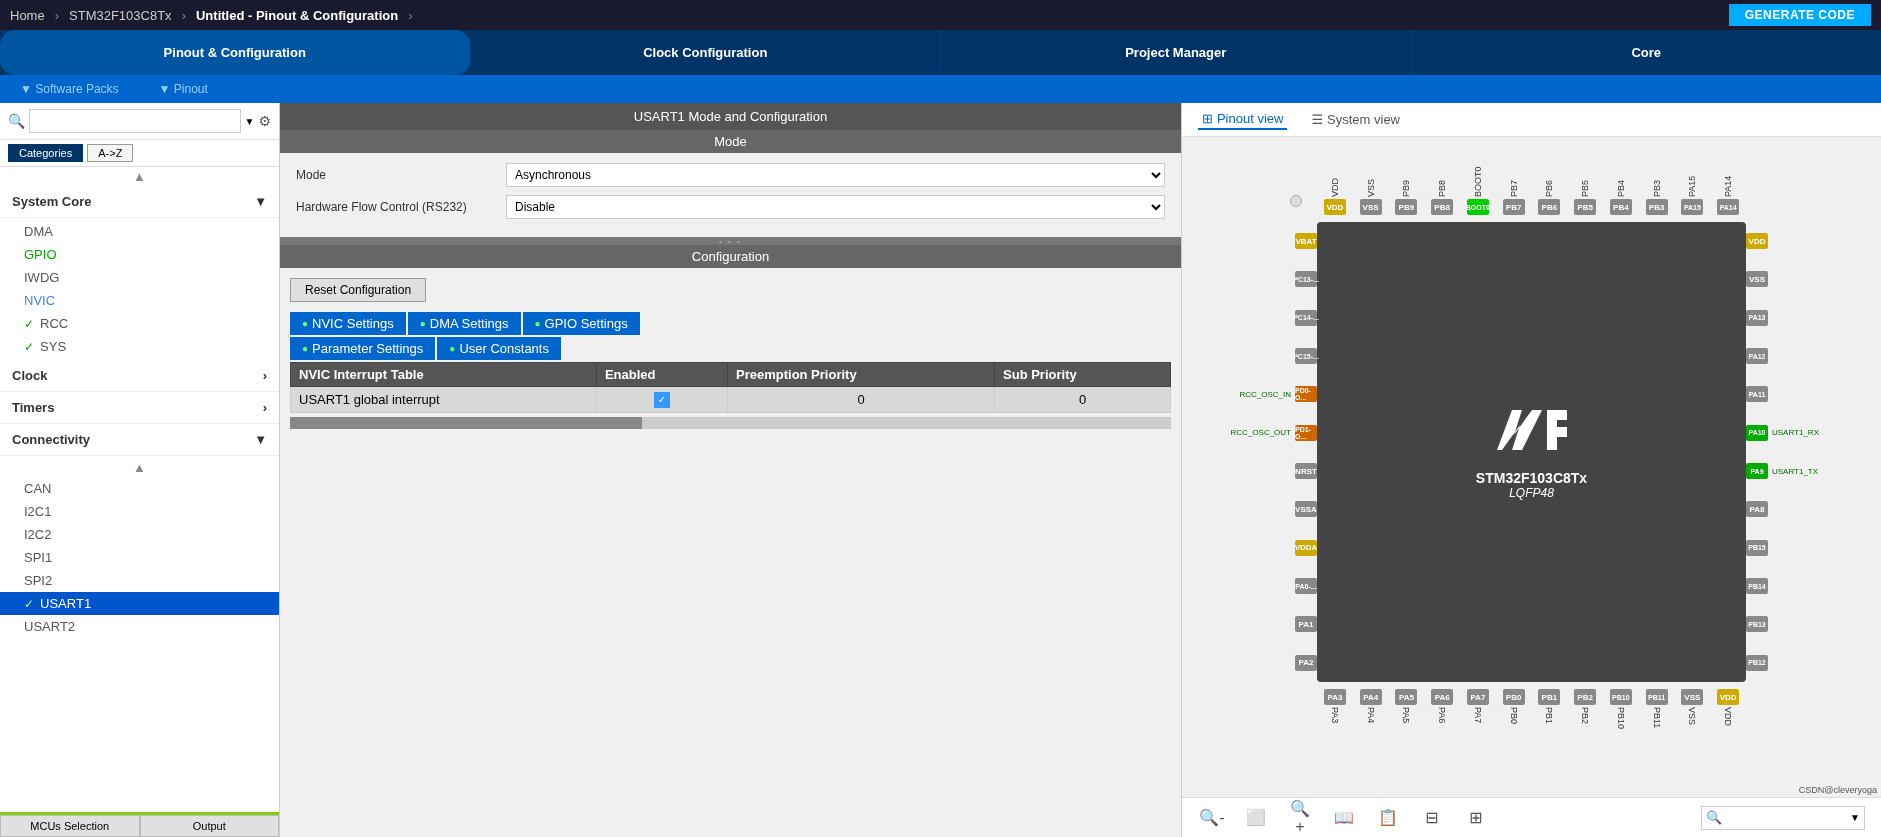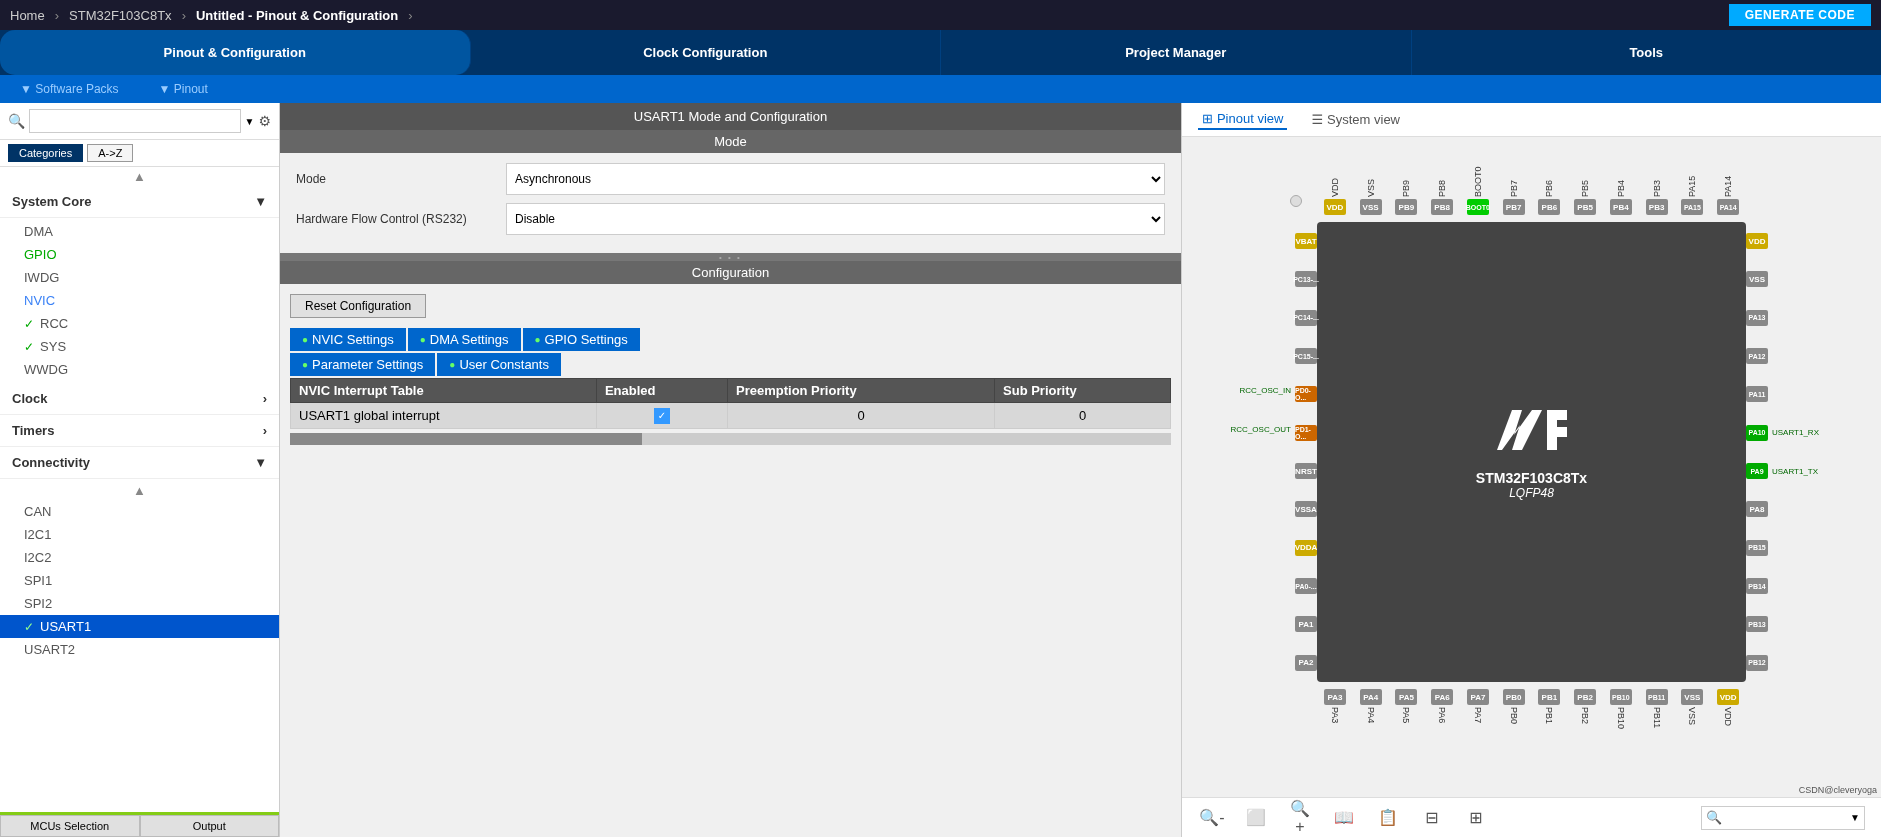--- a/index.html
+++ b/index.html
@@ -210,21 +210,21 @@
       margin-bottom: 8px;
       gap: 10px;
     }
     .mode-row label {
       min-width: 200px;
       color: #333;
       font-size: 12px;
     }
     .mode-select {
       flex: 1;
-      height: 32px;
+      height: 24px;
       border: 1px solid #ccc;
       background: white;
       font-size: 12px;
       padding: 0 4px;
     }
 
     .resize-handle {
       background: #777;
       height: 8px;
       cursor: ns-resize;
@@ -459,20 +459,21 @@
       left: 0;
       width: 55px;
       bottom: 55px;
       display: flex;
       flex-direction: column;
       justify-content: space-around;
       align-items: flex-end;
     }
     .pin-left {
       display: flex;
+      align-items: center;
       gap: 4px;
     }
     .pin-label-h {
       font-size: 9px;
       color: #333;
       text-align: right;
     }
 
     
     .pins-right {
@@ -573,21 +574,21 @@
   <div class="main-tab active">
     <span>Pinout &amp; Configuration</span>
   </div>
   <div class="main-tab">
     <span>Clock Configuration</span>
   </div>
   <div class="main-tab">
     <span>Project Manager</span>
   </div>
   <div class="main-tab">
-    <span>Tools</span>
+    <span>Core</span>
   </div>
 </div>
 
 <div class="sub-tabs">
   <span class="sub-tab">▼ Software Packs</span>
   <span class="sub-tab">▼ Pinout</span>
 </div>
 
 <div class="layout">
 
@@ -622,23 +623,20 @@
         <div class="section-item">
           <span class="item-blue">NVIC</span>
         </div>
         <div class="section-item">
           <span class="check">✓</span>
           <span>RCC</span>
         </div>
         <div class="section-item">
           <span class="check">✓</span>
           <span>SYS</span>
-        </div>
-        <div class="section-item">
-          <span>WWDG</span>
         </div>
       </div>
 
       <div class="section-header">
         <span>Clock</span>
         <span>›</span>
       </div>
 
       <div class="section-header">
         <span>Timers</span>

